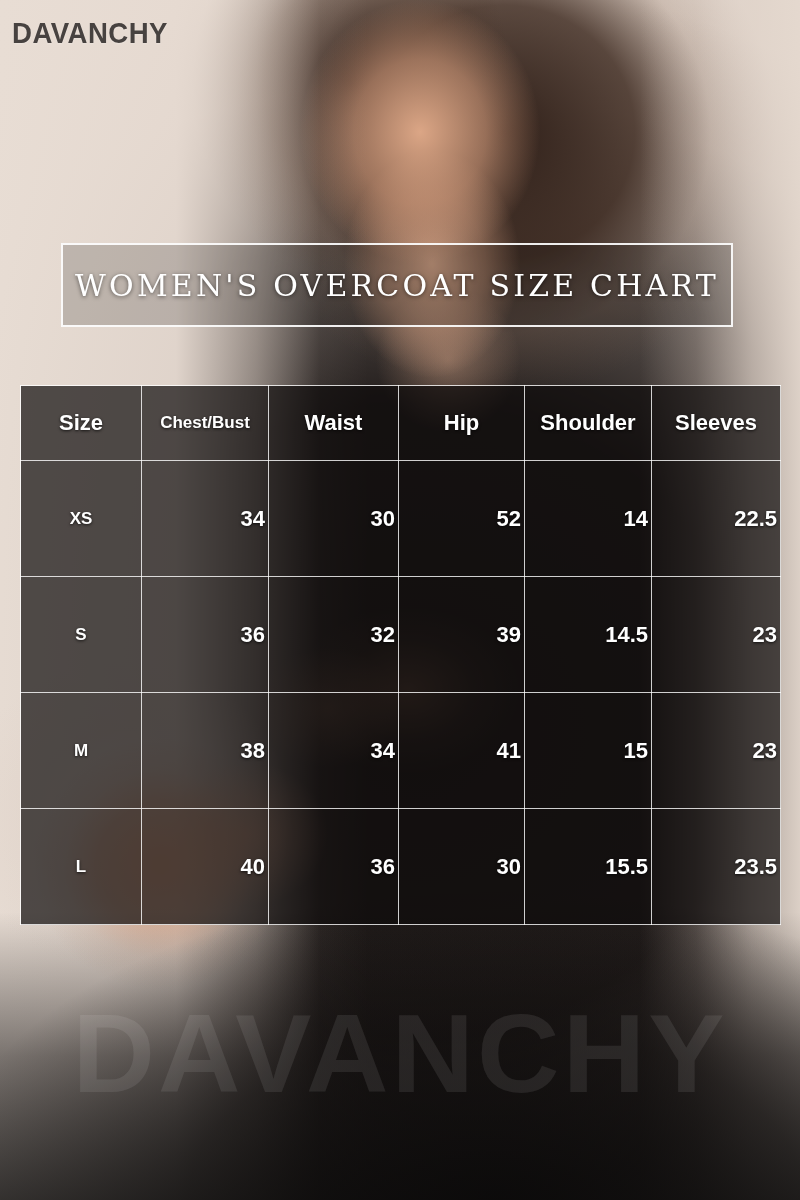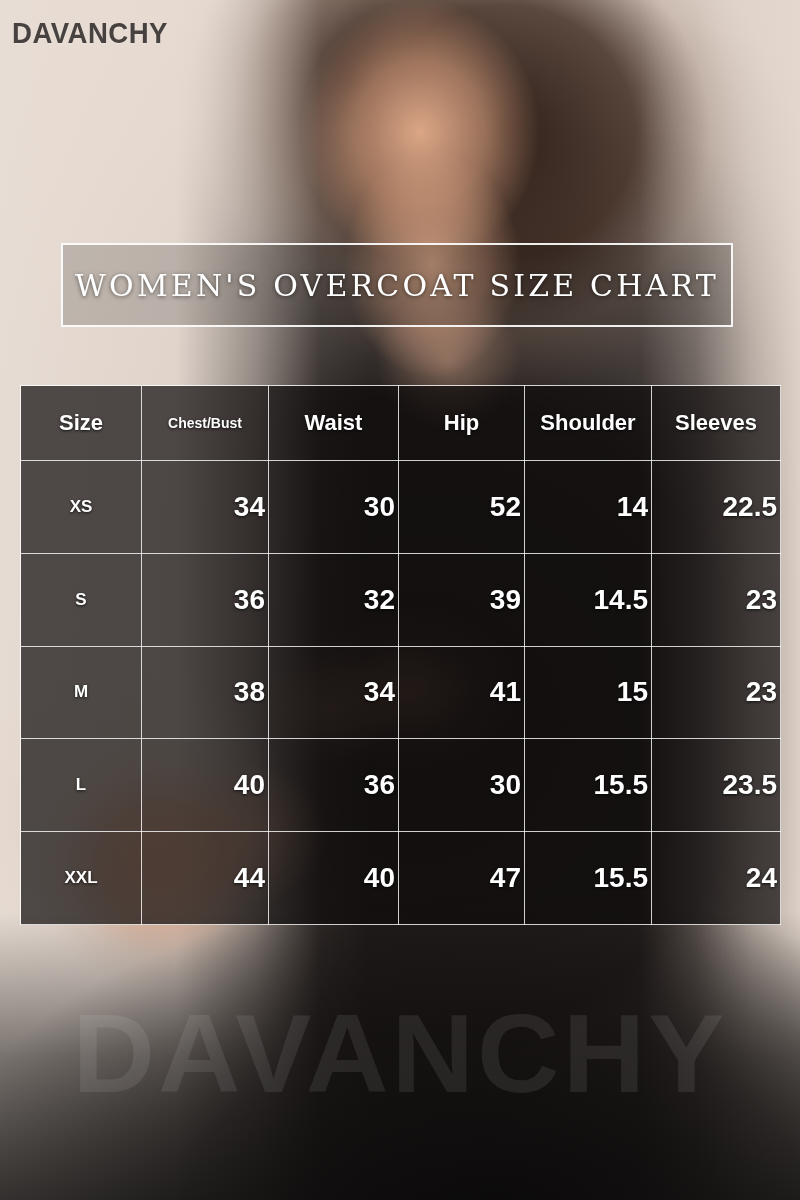--- a/index.html
+++ b/index.html
@@ -133,25 +133,25 @@
   }
   
   col.c-size     { width:121px; }
   col.c-chest    { width:127px; }
   col.c-waist    { width:130px; }
   col.c-hip      { width:126px; }
   col.c-shoulder { width:127px; }
   col.c-sleeves  { width:129px; }
 
   thead th { height:75px; font-size:22px; text-align:center; }
-  thead th.h-chest { font-size:14px; }
+  thead th.h-chest { font-size:17px; }
 
   tbody tr { height:77px; }
   tbody td.size-cell { font-size:17px; text-align:center; }
-  tbody td.num-cell  { font-size:28px; text-align:right; }
+  tbody td.num-cell  { font-size:22px; text-align:right; }
 
   
   .watermark {
     position:absolute;
     left:0; right:0; top:998px;
     text-align:center;
     font-family:"Liberation Sans", sans-serif;
     font-weight:700;
     font-size:112px;
     line-height:112px;
@@ -230,27 +230,19 @@
           <td class="num-cell">23</td>
         </tr>
         <tr>
           <td class="size-cell">L</td>
           <td class="num-cell">40</td>
           <td class="num-cell">36</td>
           <td class="num-cell">30</td>
           <td class="num-cell">15.5</td>
           <td class="num-cell">23.5</td>
         </tr>
-        <tr>
-          <td class="size-cell">XXL</td>
-          <td class="num-cell">44</td>
-          <td class="num-cell">40</td>
-          <td class="num-cell">47</td>
-          <td class="num-cell">15.5</td>
-          <td class="num-cell">24</td>
-        </tr>
       </tbody>
     </table>
   </div>
 
   <div class="watermark">DAVANCHY</div>
 
 </div>
 
 </body></html>

